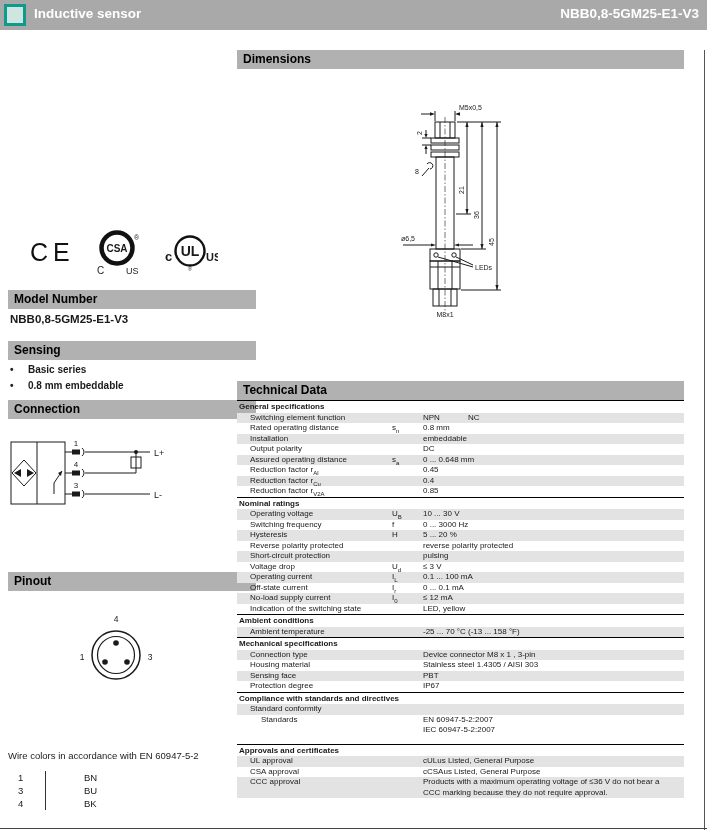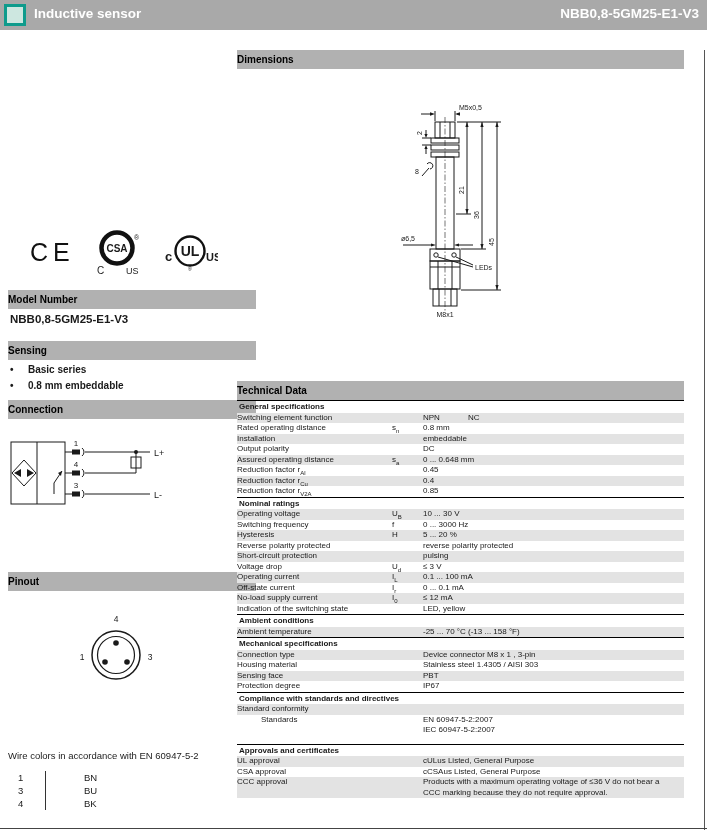--- a/index.html
+++ b/index.html
@@ -7,22 +7,22 @@
         font-family:"Liberation Sans",sans-serif;color:#1a1a1a;overflow:hidden;}
 
   
   .topbar{position:absolute;left:0;top:0;width:707px;height:30px;background:#a9a9a9;}
   .logo{position:absolute;left:4px;top:4px;width:16px;height:16px;background:#cde7e0;
         border:3px solid #0e9b8c;}
   .topbar .title{position:absolute;left:34px;top:6px;font-size:13.5px;font-weight:bold;color:#fff;}
   .topbar .model{position:absolute;right:8px;top:6px;font-size:13.5px;font-weight:bold;color:#fff;}
 
   
-  .bar{position:absolute;height:19px;background:#b1b1b1;color:#000;font-size:10px;
-       font-weight:bold;line-height:19px;padding-left:0;box-sizing:border-box;}
+  .bar{position:absolute;height:19px;background:#b1b1b1;color:#000;font-size:12px;
+       font-weight:bold;line-height:19px;padding-left:6px;box-sizing:border-box;}
   .bar-left{left:8px;width:248px;}
   .bar-right{left:237px;width:447px;}
 
   
   .ce{position:absolute;left:30px;top:238px;font-size:25px;font-weight:500;
       letter-spacing:5px;color:#111;}
   .mark-svg{position:absolute;}
 
   .model-no{position:absolute;left:10px;top:313px;font-size:11.5px;font-weight:bold;}
 
@@ -35,21 +35,21 @@
   .wire-row{display:flex;height:13px;line-height:13px;}
   .wire-pin{width:27px;}
   .wire-color{border-left:1px solid #333;padding-left:38px;}
 
   
   .tech{position:absolute;left:237px;top:400px;width:447px;font-size:8px;}
   .t-sec{border-top:1px solid #000;font-weight:bold;padding:2px 0 1px 2px;line-height:8.5px;}
   .t-sec.gap{margin-top:8px;}
   .t-row{display:flex;position:relative;min-height:10.5px;line-height:10.5px;}
   .t-row.shade{background:#e3e3e3;}
-  .t-label{flex:0 0 155px;box-sizing:border-box;}
+  .t-label{flex:0 0 155px;padding-left:13px;box-sizing:border-box;}
   .t-label.ind{padding-left:24px;}
   .t-sym{flex:0 0 31px;}
   .t-val{flex:1;}
   .t-val div{line-height:10.5px;}
   .t-val2{position:absolute;left:231px;top:0;}
   sub{font-size:6px;line-height:0;}
 
   
   .edge-right{position:absolute;left:704px;top:50px;width:1px;height:780px;background:#555;}
   .edge-bottom{position:absolute;left:0;top:828px;width:707px;height:1px;background:#444;}

